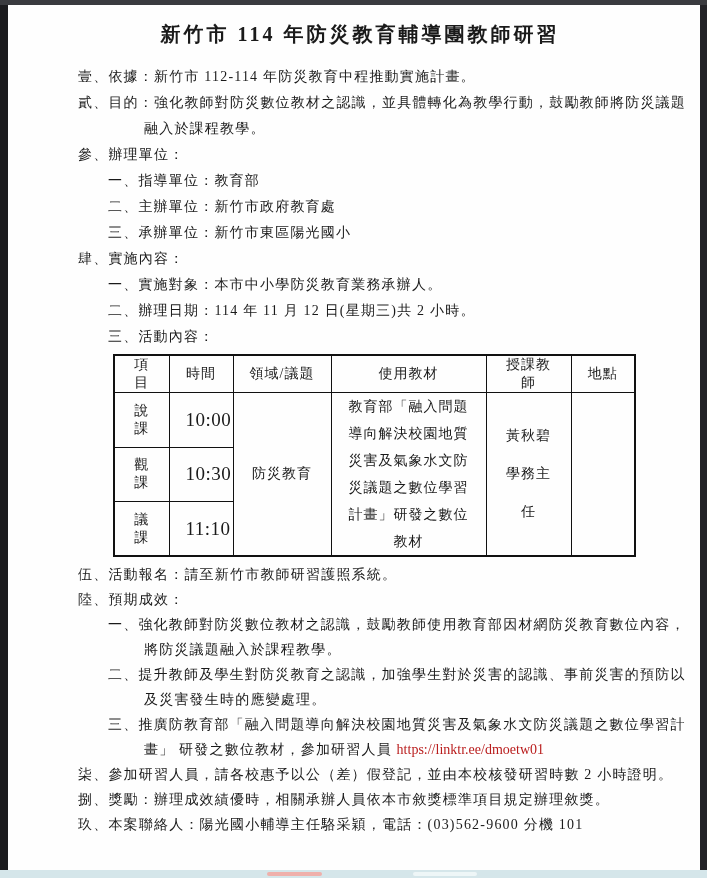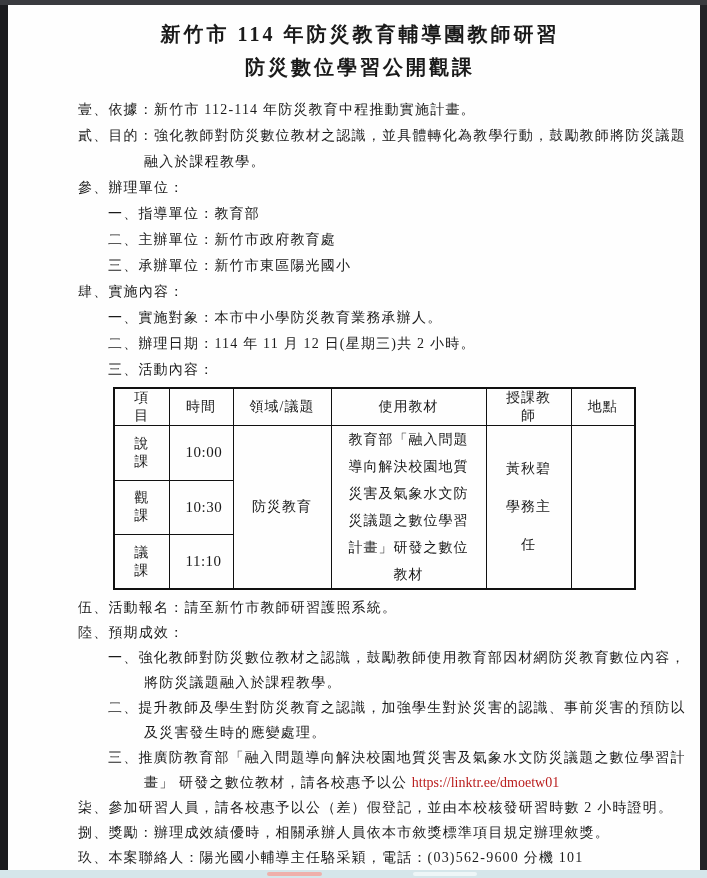--- a/index.html
+++ b/index.html
@@ -43,35 +43,34 @@
     margin:4px 0 5px 35px; width:521px;
     border:2px solid #111;
     font-size:14px; letter-spacing:1px;
   }
   table.activity td, table.activity th {
     border:1px solid #111; text-align:center; vertical-align:middle;
     font-weight:normal; padding:0 16px; overflow:hidden;
   }
   tr.hdr  { height:27px; }
   tr.data { height:48px; }
-  td.time { font-size:15px; letter-spacing:0.5px; }
+  td.time { font-size:19px; letter-spacing:0.5px; }
   td.material { line-height:27px; white-space:normal; padding:4px 8px; }
   td.teacher div { line-height:38px; }
 </style>
 </head>
 <body>
 
 <div class="screen">
   <div class="frame-top"></div>
   <div class="frame-left"></div>
   <div class="frame-right"></div>
 
   <div class="page">
     <div class="doc-title">新竹市 114 年防災教育輔導團教師研習</div>
-    <div class="doc-title">防災數位學習公開觀課</div>
 
     <div class="doc-body">
       <div class="line ind-0">壹、依據：新竹市 112-114 年防災教育中程推動實施計畫。</div>
       <div class="line ind-0">貳、目的：強化教師對防災數位教材之認識，並具體轉化為教學行動，鼓勵教師將防災議題</div>
       <div class="line ind-2">融入於課程教學。</div>
       <div class="line ind-0">參、辦理單位：</div>
       <div class="line ind-1">一、指導單位：教育部</div>
       <div class="line ind-1">二、主辦單位：新竹市政府教育處</div>
       <div class="line ind-1">三、承辦單位：新竹市東區陽光國小</div>
       <div class="line ind-0">肆、實施內容：</div>
@@ -120,21 +119,21 @@
         </table>
 
       <div class="line-tight ind-0">伍、活動報名：請至新竹市教師研習護照系統。</div>
       <div class="line-tight ind-0">陸、預期成效：</div>
       <div class="line-tight ind-1">一、強化教師對防災數位教材之認識，鼓勵教師使用教育部因材網防災教育數位內容，</div>
       <div class="line-tight ind-2">將防災議題融入於課程教學。</div>
       <div class="line-tight ind-1">二、提升教師及學生對防災教育之認識，加強學生對於災害的認識、事前災害的預防以</div>
       <div class="line-tight ind-2">及災害發生時的應變處理。</div>
       <div class="line-tight ind-1">三、推廣防教育部「融入問題導向解決校園地質災害及氣象水文防災議題之數位學習計</div>
       <div class="line-tight ind-2">
-        <span>畫」 研發之數位教材，請各校惠予以公 </span><a class="doclink">https://linktr.ee/dmoetw01</a>
+        <span>畫」 研發之數位教材，參加研習人員 </span><a class="doclink">https://linktr.ee/dmoetw01</a>
       </div>
       <div class="line-tight ind-0">柒、參加研習人員，請各校惠予以公（差）假登記，並由本校核發研習時數 2 小時證明。</div>
       <div class="line-tight ind-0">捌、獎勵：辦理成效績優時，相關承辦人員依本市敘獎標準項目規定辦理敘獎。</div>
       <div class="line-tight ind-0">玖、本案聯絡人：陽光國小輔導主任駱采穎，電話：(03)562-9600 分機 101</div>
     </div>
   </div>
 
   <div class="taskbar"></div>
   <div class="tb-pink"></div>
   <div class="tb-light"></div>

